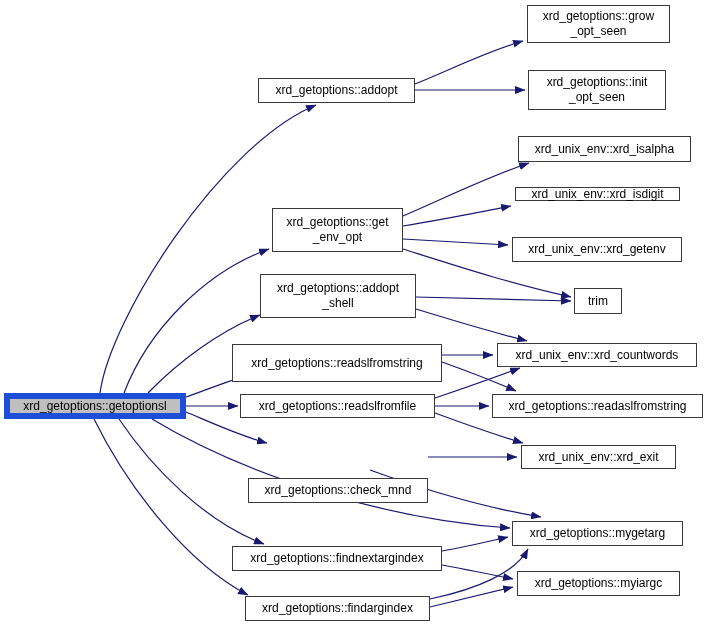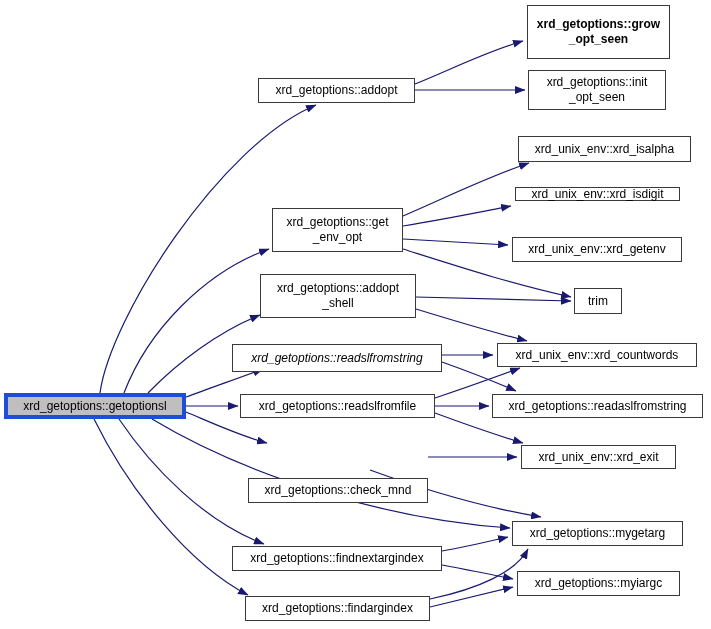--- a/index.html
+++ b/index.html
@@ -22,21 +22,21 @@
     align-items:center;
     justify-content:center;
     font-size:12px;
     line-height:15px;
     white-space:nowrap;
     text-align:center;
     cursor:pointer;
   }
   .node.highlight{
     background:#bfbfbf;
-    border:4px solid #1d4ed8;
+    border:6px solid #1d4ed8;
   }
 </style>
 </head>
 <body>
 
 <div id="canvas">
   <svg id="edges-svg" viewBox="0 0 711 629" xmlns="http://www.w3.org/2000/svg">
     <defs>
       <marker id="arrowhead" markerWidth="11" markerHeight="8" refX="10" refY="4" orient="auto" markerUnits="userSpaceOnUse">
         <path d="M0,0 L10.5,4 L0,8 z" fill="#191970"></path>
@@ -81,36 +81,36 @@
         <span>xrd_getoptions::addopt</span>
       </div>
       <div class="node" style="left: 272px; top: 208px; width: 131px; height: 44px;">
         <span>xrd_getoptions::get</span>
         <span>_env_opt</span>
       </div>
       <div class="node" style="left: 260px; top: 274px; width: 156px; height: 44px;">
         <span>xrd_getoptions::addopt</span>
         <span>_shell</span>
       </div>
-      <div class="node" style="left: 232px; top: 344px; width: 210px; height: 28px; font-style: italic;">
+      <div class="node" style="left: 232px; top: 344px; width: 210px; height: 38px;">
         <span>xrd_getoptions::readslfromstring</span>
       </div>
       <div class="node" style="left: 240px; top: 394px; width: 195px; height: 24px;">
         <span>xrd_getoptions::readslfromfile</span>
       </div>
       <div class="node" style="left: 248px; top: 445px; width: 180px; height: 25px; margin-top: 33px;">
         <span>xrd_getoptions::check_mnd</span>
       </div>
       <div class="node" style="left: 232px; top: 546px; width: 210px; height: 25px;">
         <span>xrd_getoptions::findnextargindex</span>
       </div>
       <div class="node" style="left: 245px; top: 596px; width: 185px; height: 25px;">
         <span>xrd_getoptions::findargindex</span>
       </div>
-      <div class="node" style="left: 527px; top: 5px; width: 143px; height: 54px; font-weight: bold;">
+      <div class="node" style="left: 527px; top: 5px; width: 143px; height: 38px;">
         <span>xrd_getoptions::grow</span>
         <span>_opt_seen</span>
       </div>
       <div class="node" style="left: 528px; top: 70px; width: 138px; height: 40px;">
         <span>xrd_getoptions::init</span>
         <span>_opt_seen</span>
       </div>
       <div class="node" style="left: 510px; top: 136px; width: 173px; height: 26px; margin-left: 8px;">
         <span>xrd_unix_env::xrd_isalpha</span>
       </div>

